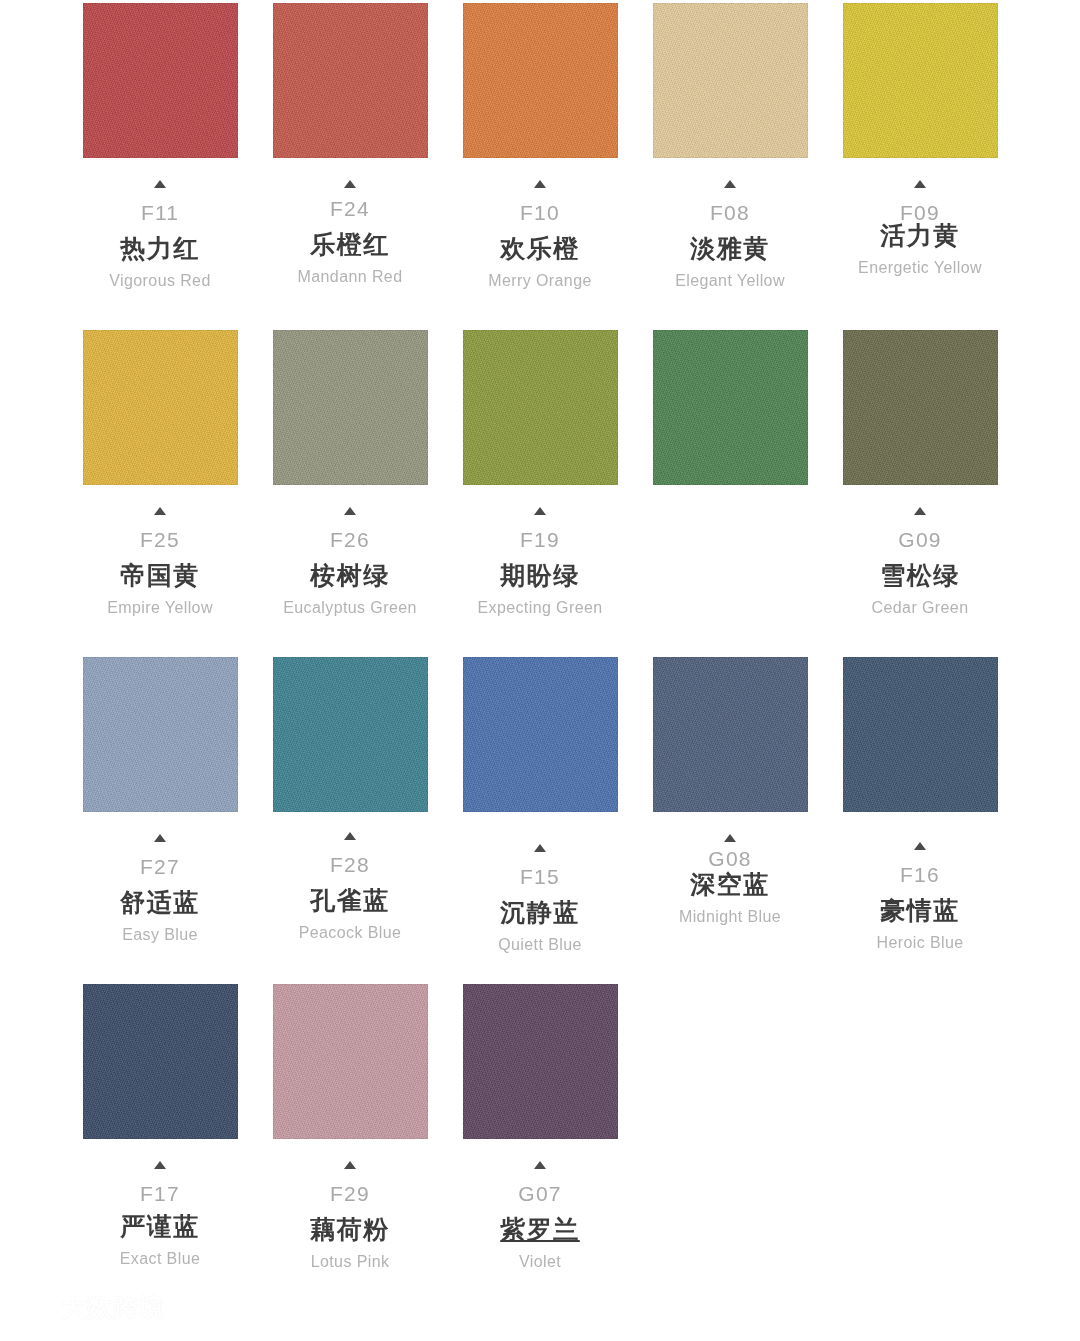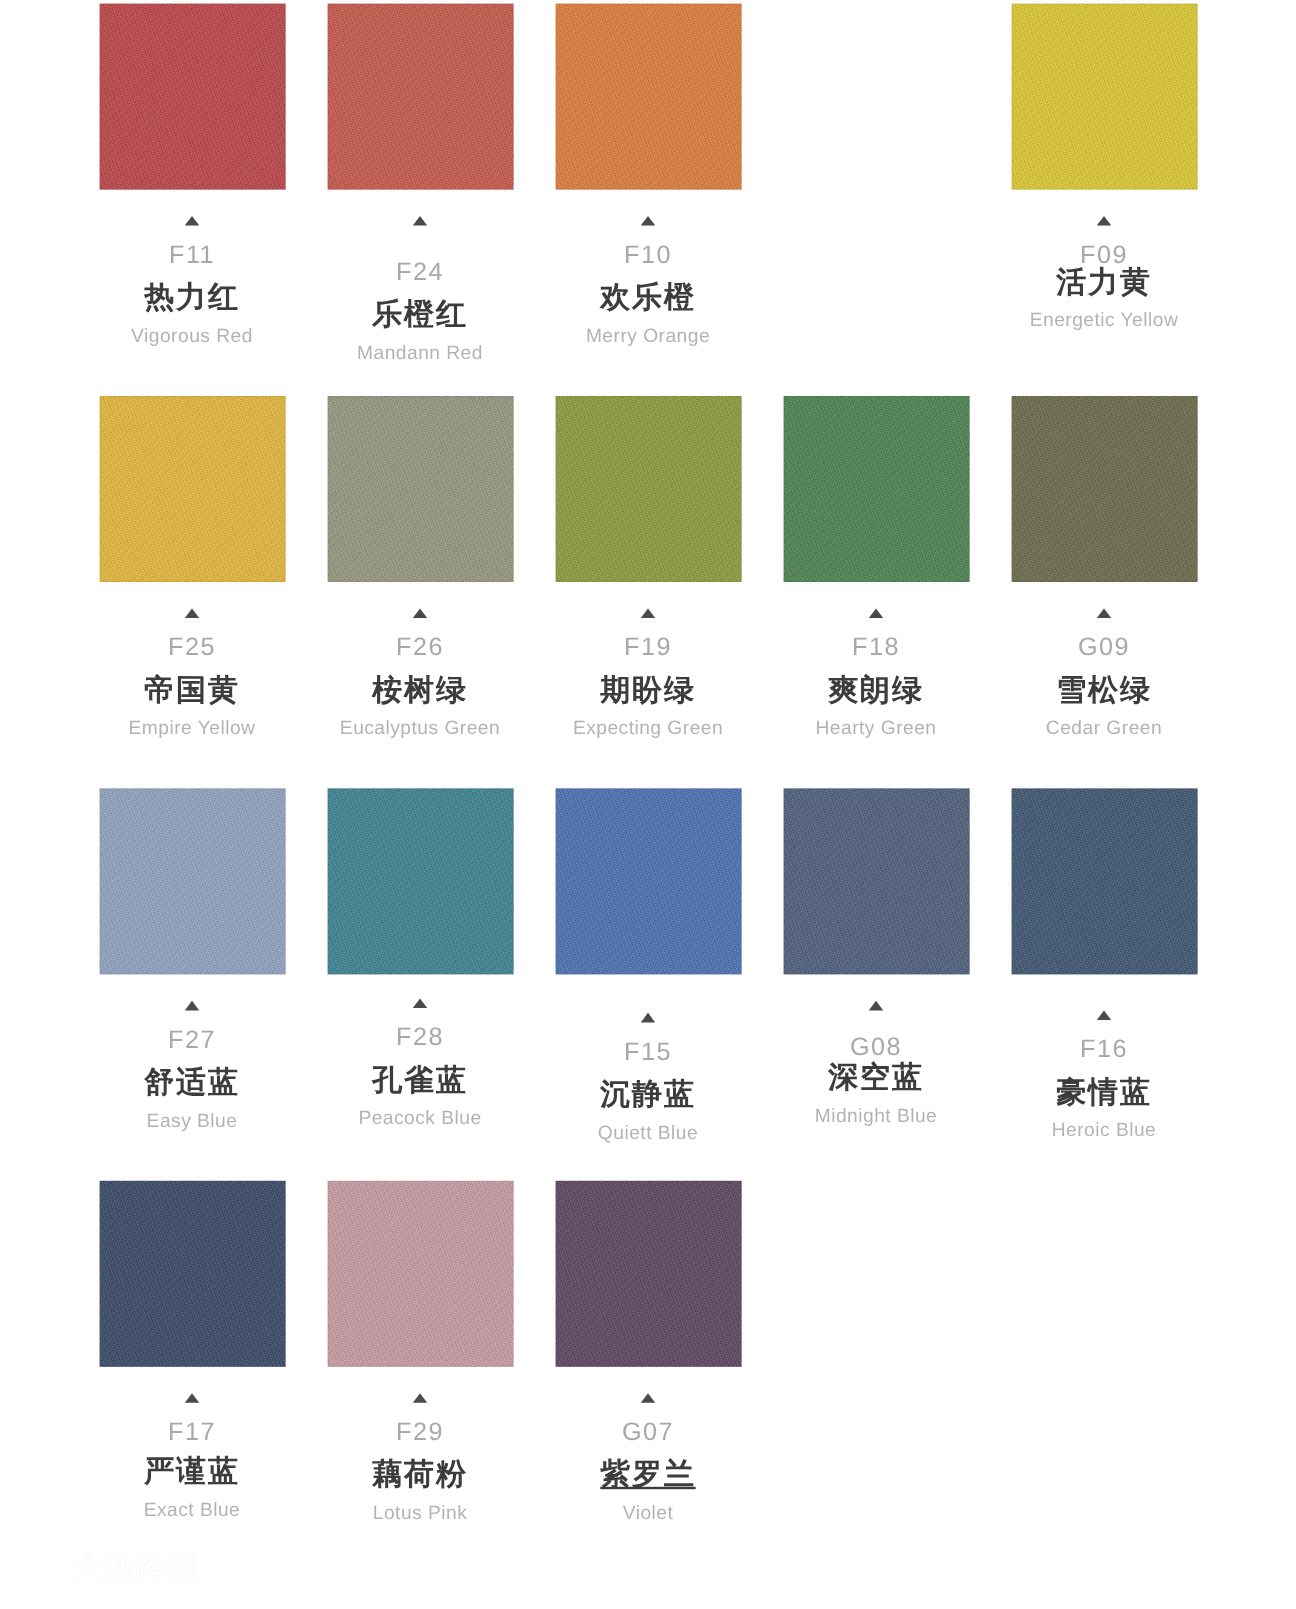--- a/index.html
+++ b/index.html
@@ -66,34 +66,43 @@
         <div class="marker"></div>
         <div class="code" style="margin-top: 14px;">F11</div>
         <div class="cn" style="margin-top: 13px;">热力红</div>
         <div class="en" style="margin-top: 12px;">Vigorous Red</div>
       </div>
     </div>
     <div class="cell" style="left: 255px; top: 3px;">
       <div class="swatch" style="background-color: rgb(197, 88, 75);"></div>
       <div class="labels" style="padding-top: 22px;">
         <div class="marker"></div>
-        <div class="code" style="margin-top: 28px;">F24</div>
+        <div class="code" style="margin-top: 10px;">F24</div>
         <div class="cn" style="margin-top: 13px;">乐橙红</div>
         <div class="en" style="margin-top: 12px;">Mandann Red</div>
       </div>
     </div>
     <div class="cell" style="left: 445px; top: 3px;">
       <div class="swatch" style="background-color: rgb(221, 124, 60);"></div>
       <div class="labels" style="padding-top: 22px;">
         <div class="marker"></div>
         <div class="code" style="margin-top: 14px;">F10</div>
         <div class="cn" style="margin-top: 13px;">欢乐橙</div>
         <div class="en" style="margin-top: 12px;">Merry Orange</div>
       </div>
     </div>
+    <div class="cell" style="left: 635px; top: 3px;">
+      <div class="swatch" style="background-color: rgb(228, 204, 155);"></div>
+      <div class="labels" style="padding-top: 22px;">
+        <div class="marker"></div>
+        <div class="code" style="margin-top: 14px;">F08</div>
+        <div class="cn" style="margin-top: 13px;">淡雅黄</div>
+        <div class="en" style="margin-top: 12px;">Elegant Yellow</div>
+      </div>
+    </div>
     <div class="cell" style="left: 825px; top: 3px;">
       <div class="swatch" style="background-color: rgb(220, 199, 51);"></div>
       <div class="labels" style="padding-top: 22px;">
         <div class="marker"></div>
         <div class="code" style="margin-top: 14px;">F09</div>
         <div class="cn" style="">活力黄</div>
         <div class="en" style="margin-top: 12px;">Energetic Yellow</div>
       </div>
     </div>
     <div class="cell" style="left: 65px; top: 330px;">
@@ -118,26 +127,20 @@
       <div class="swatch" style="background-color: rgb(140, 155, 60);"></div>
       <div class="labels" style="padding-top: 22px;">
         <div class="marker"></div>
         <div class="code" style="margin-top: 14px;">F19</div>
         <div class="cn" style="margin-top: 13px;">期盼绿</div>
         <div class="en" style="margin-top: 12px;">Expecting Green</div>
       </div>
     </div>
     <div class="cell" style="left: 635px; top: 330px;">
       <div class="swatch" style="background-color: rgb(77, 131, 81);"></div>
-      <div class="labels" style="padding-top: 22px;">
-        <div class="marker"></div>
-        <div class="code" style="margin-top: 14px;">F18</div>
-        <div class="cn" style="margin-top: 13px;">爽朗绿</div>
-        <div class="en" style="margin-top: 12px;">Hearty Green</div>
-      </div>
     </div>
     <div class="cell" style="left: 825px; top: 330px;">
       <div class="swatch" style="background-color: rgb(107, 107, 76);"></div>
       <div class="labels" style="padding-top: 22px;">
         <div class="marker"></div>
         <div class="code" style="margin-top: 14px;">G09</div>
         <div class="cn" style="margin-top: 13px;">雪松绿</div>
         <div class="en" style="margin-top: 12px;">Cedar Green</div>
       </div>
     </div>
@@ -165,21 +168,21 @@
         <div class="marker"></div>
         <div class="code" style="margin-top: 14px;">F15</div>
         <div class="cn" style="margin-top: 13px;">沉静蓝</div>
         <div class="en" style="margin-top: 12px;">Quiett Blue</div>
       </div>
     </div>
     <div class="cell" style="left: 635px; top: 657px;">
       <div class="swatch" style="background-color: rgb(78, 94, 124);"></div>
       <div class="labels" style="padding-top: 22px;">
         <div class="marker"></div>
-        <div class="code" style="margin-top: 20px;">G08</div>
+        <div class="code" style="margin-top: 6px;">G08</div>
         <div class="cn" style="margin-top: 3px;">深空蓝</div>
         <div class="en" style="margin-top: 12px;">Midnight Blue</div>
       </div>
     </div>
     <div class="cell" style="left: 825px; top: 657px;">
       <div class="swatch" style="background-color: rgb(62, 86, 112);"></div>
       <div class="labels" style="padding-top: 30px;">
         <div class="marker"></div>
         <div class="code" style="margin-top: 14px;">F16</div>
         <div class="cn" style="margin-top: 13px;">豪情蓝</div>

